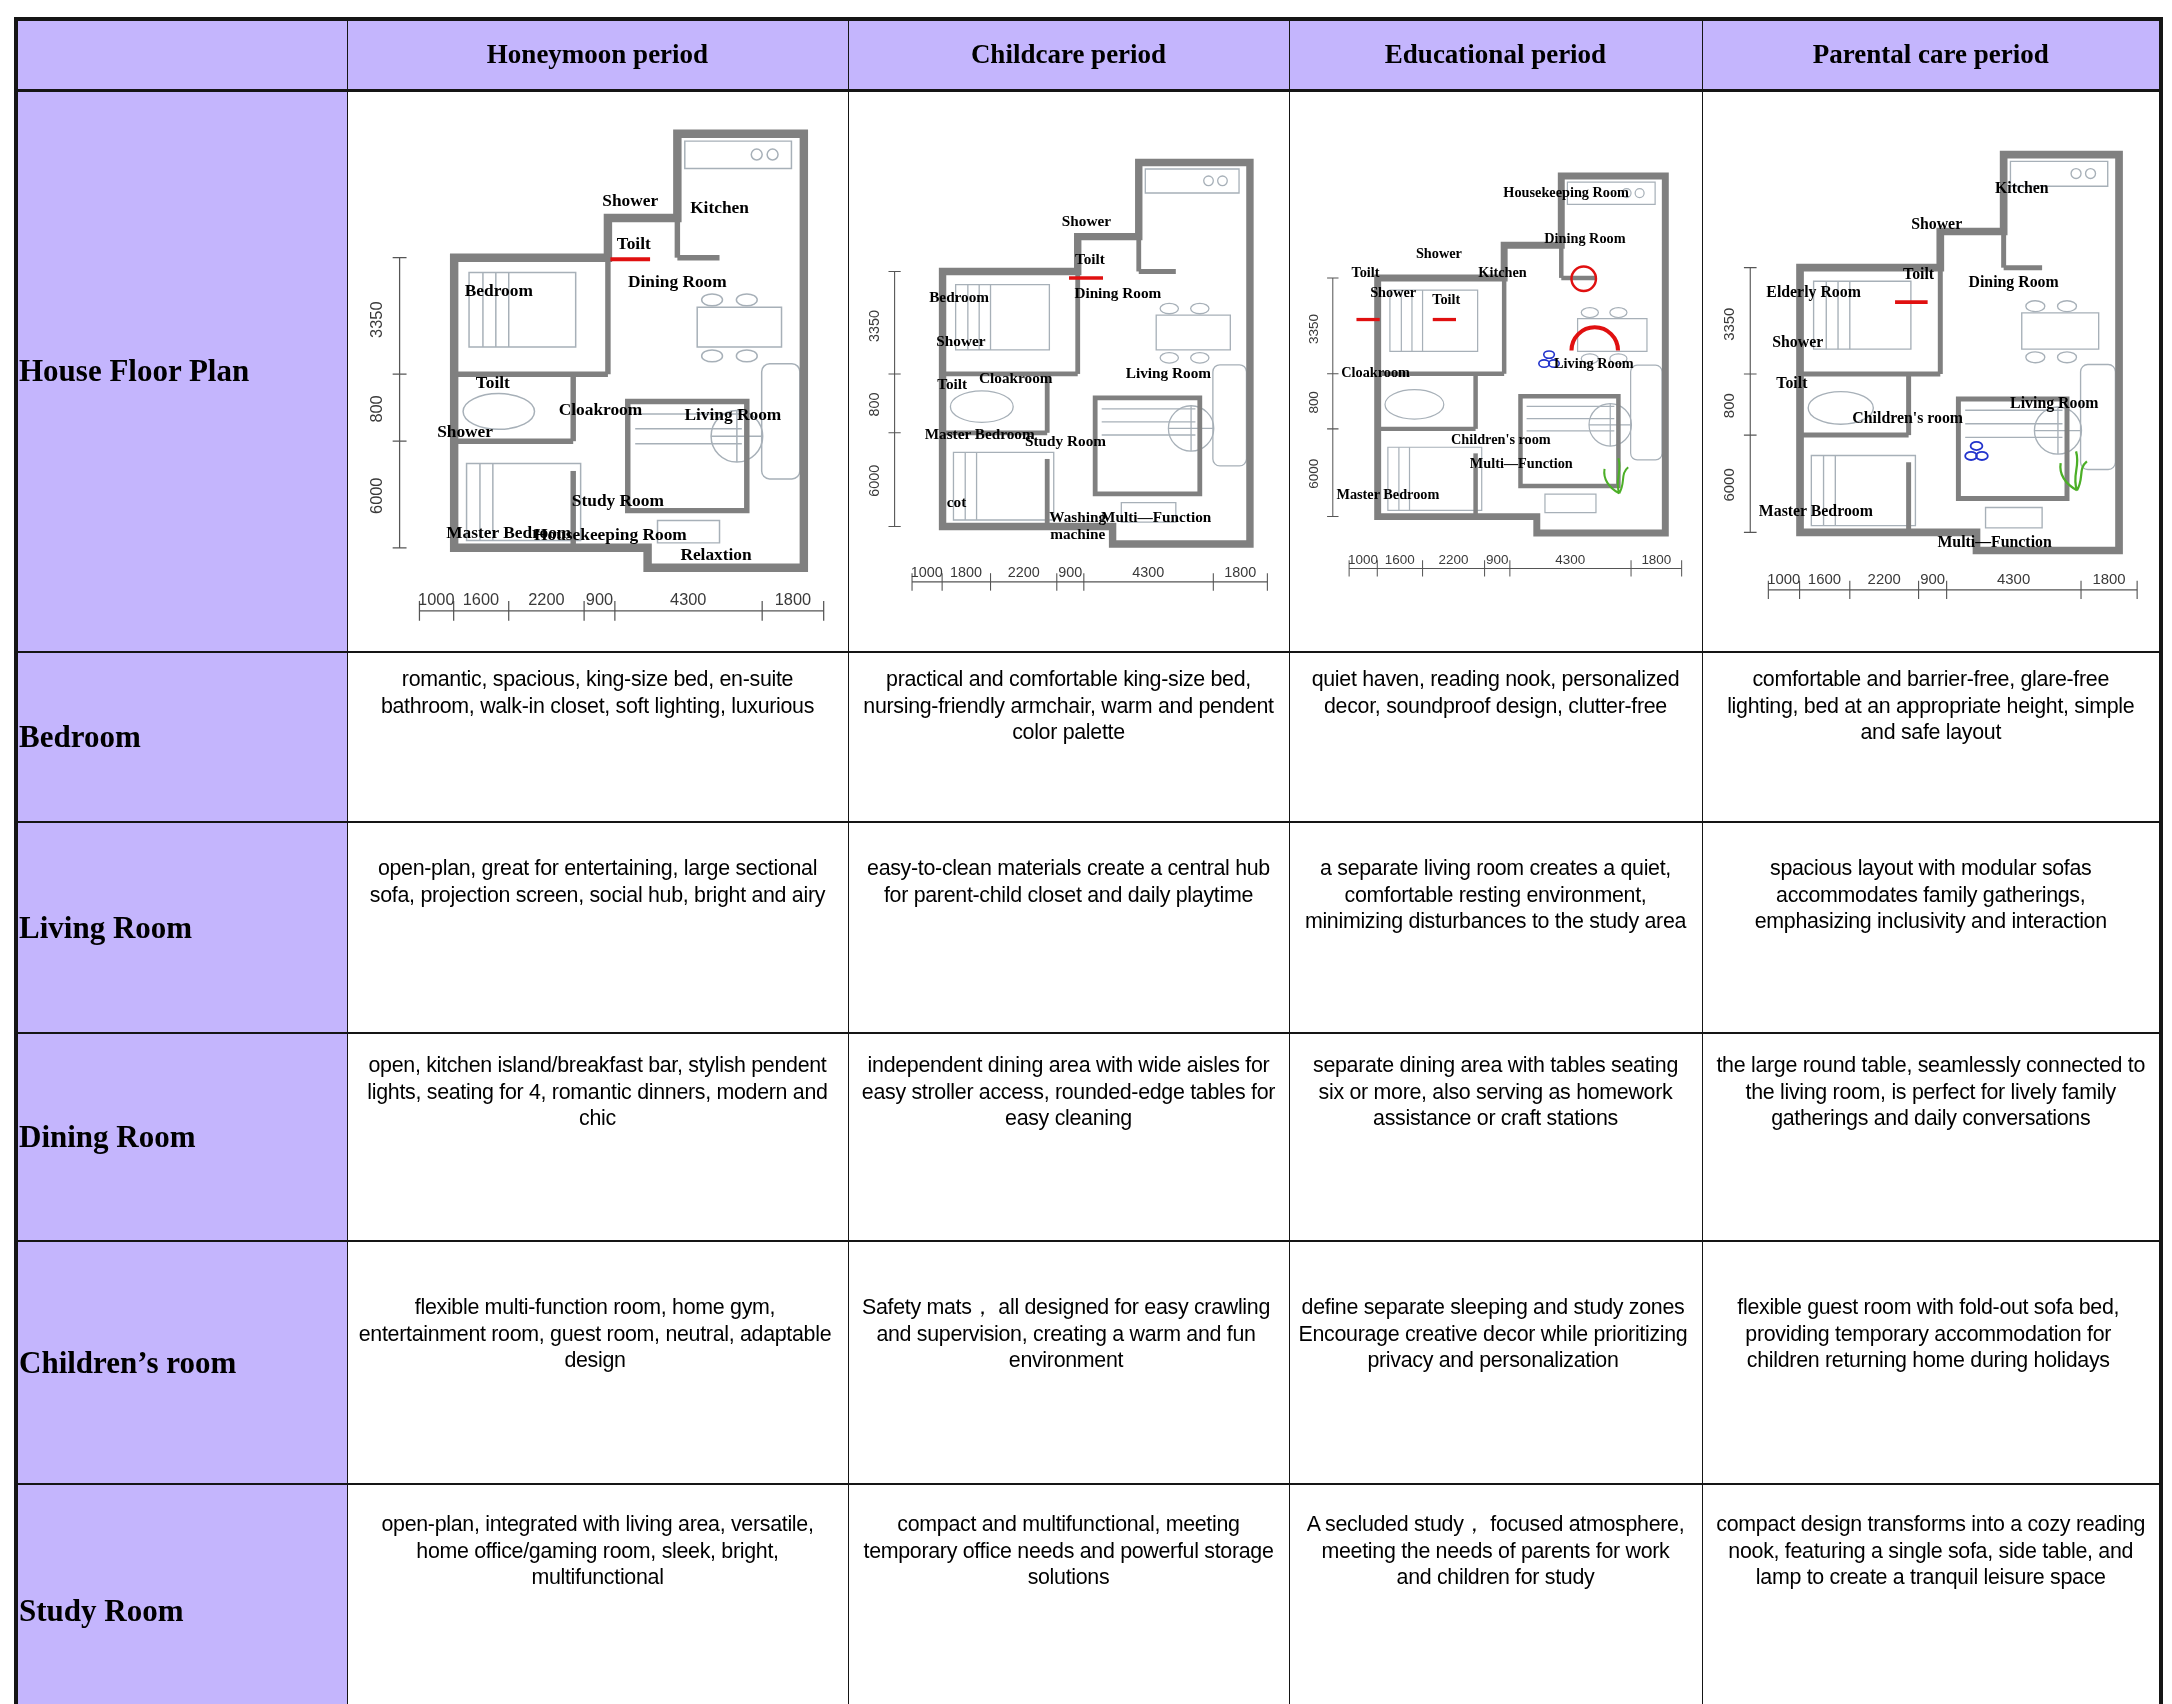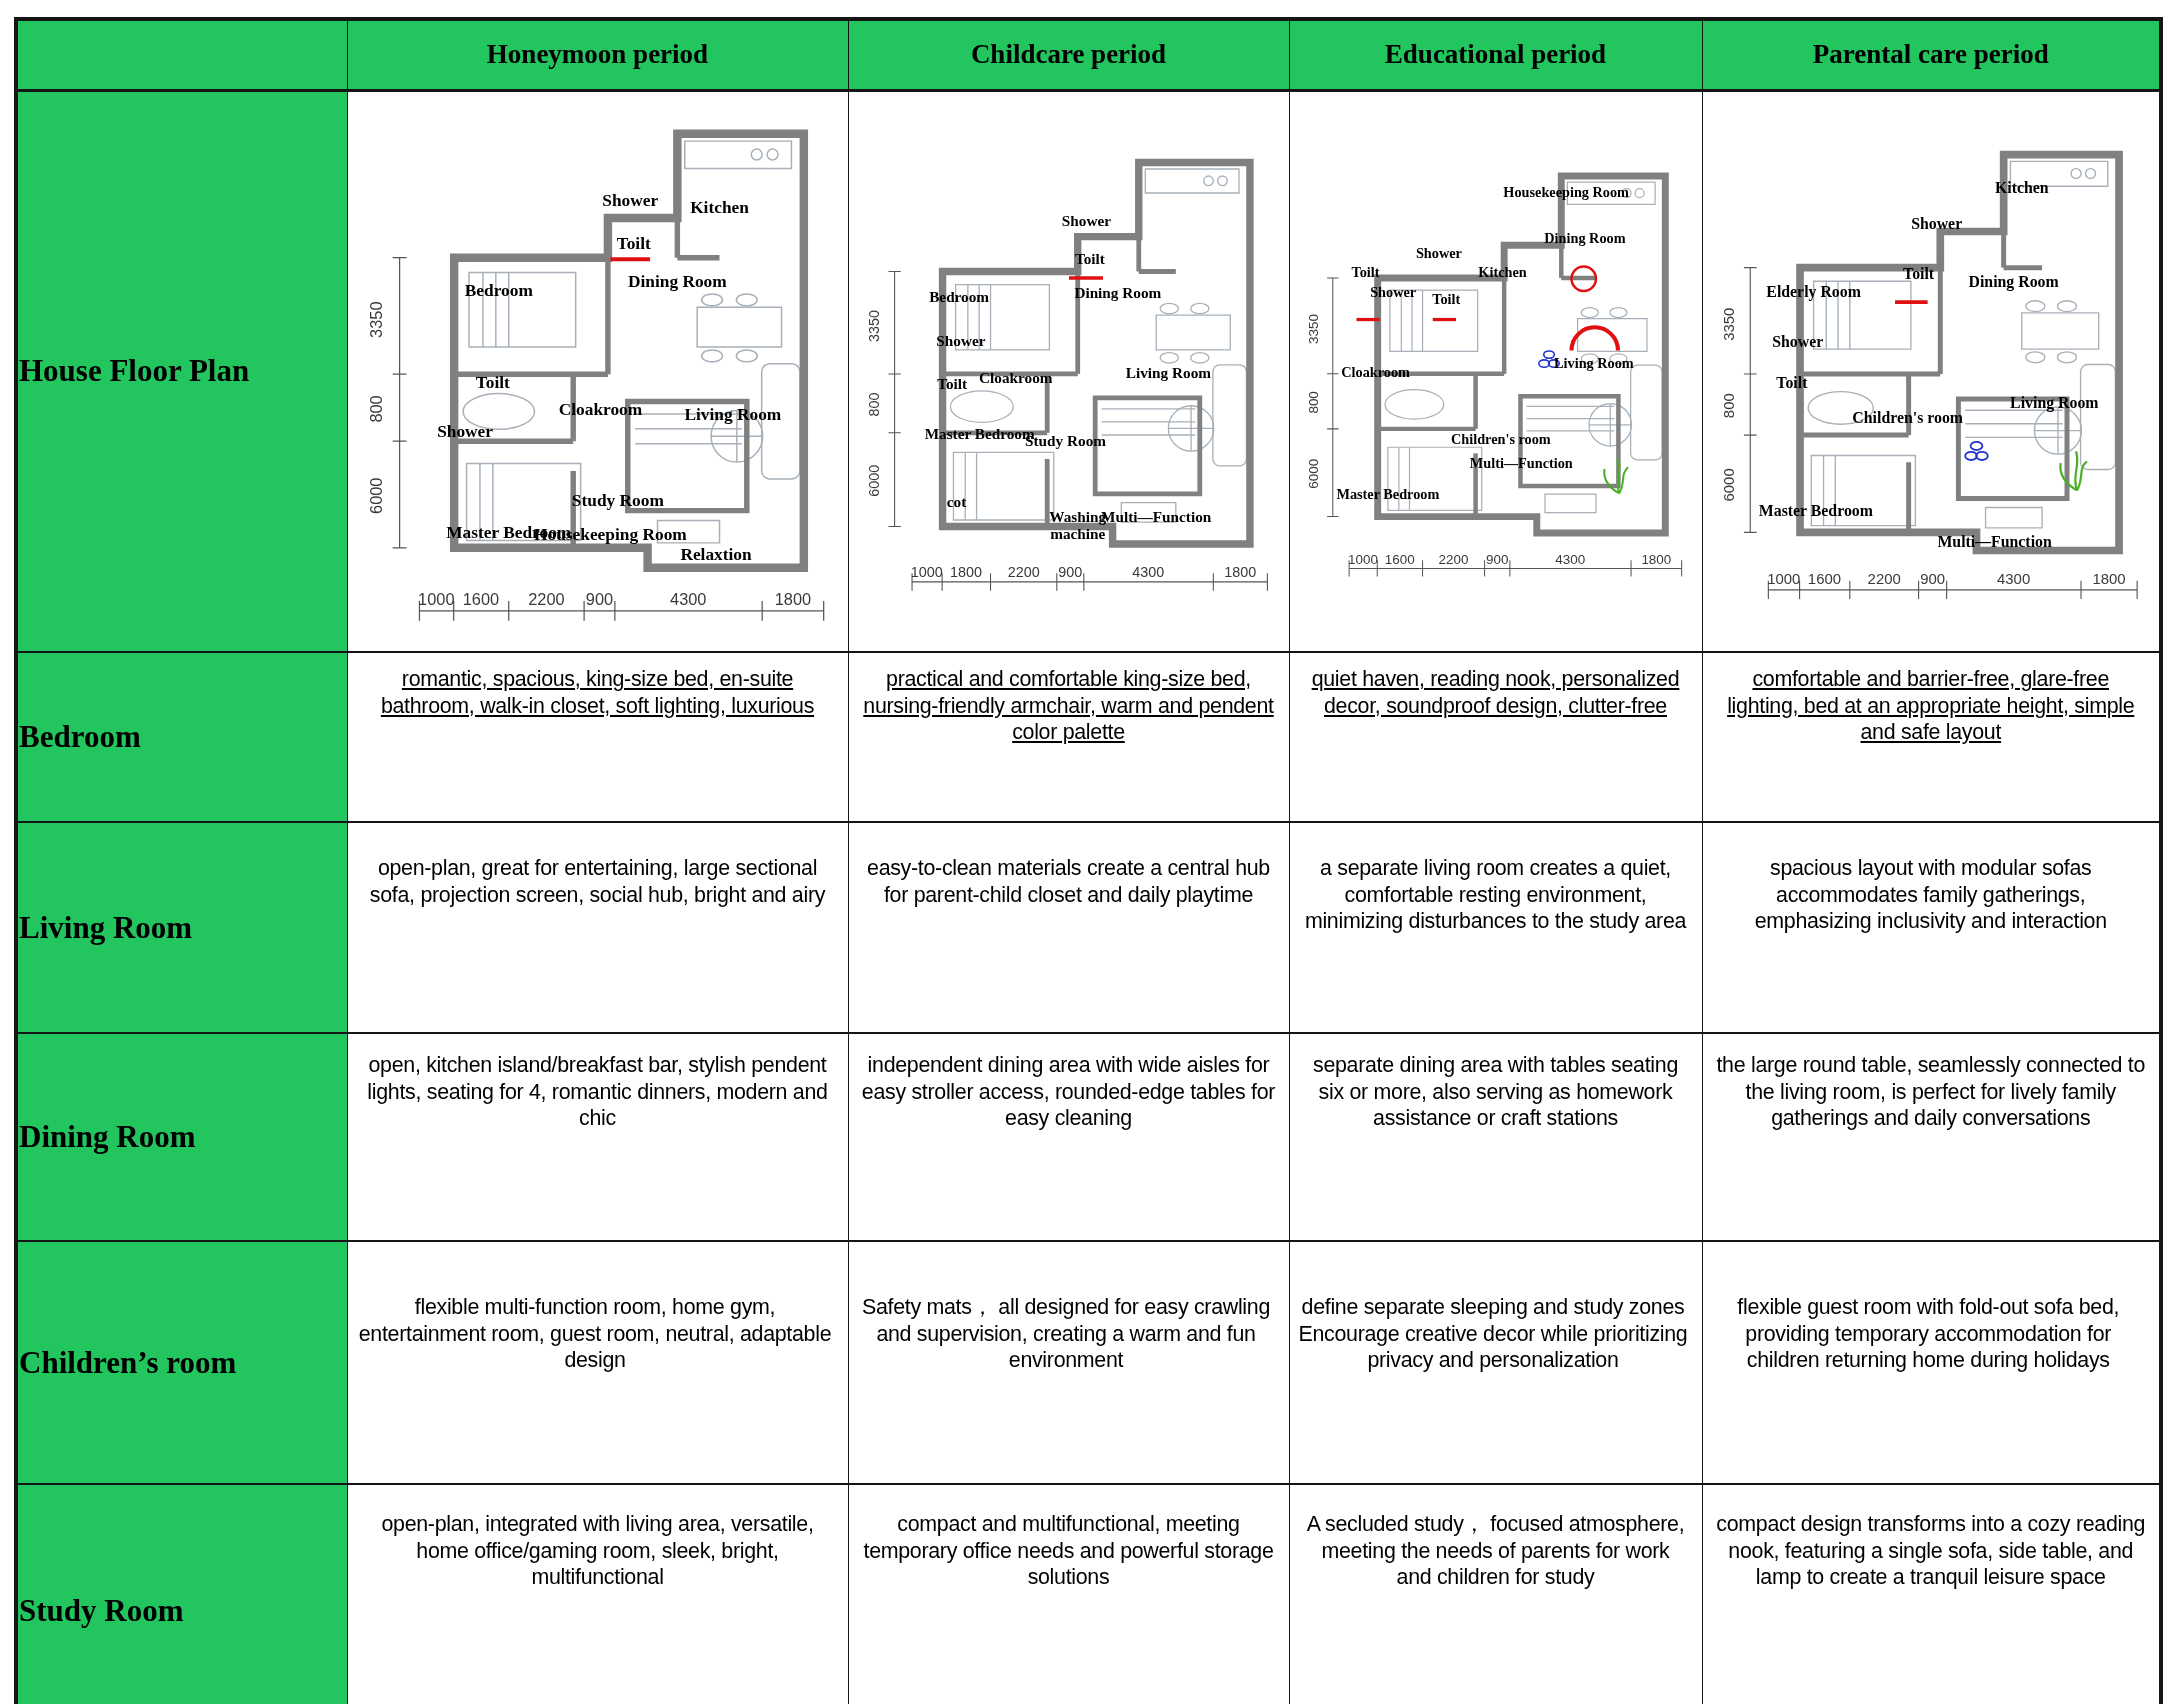--- a/index.html
+++ b/index.html
@@ -3,28 +3,28 @@
 <meta charset="utf-8">
 <style>
   html,body{margin:0;padding:0;background:#ffffff;}
   .page{width:2172px;height:1705px;position:relative;background:#ffffff;font-family:"Liberation Serif",serif;}
   table.cmp{position:absolute;left:14px;top:17px;width:2144px;height:1669px;
     border-collapse:collapse;table-layout:fixed;background:#ffffff;}
   table.cmp td{border:1.5px solid #151515;border-top-width:2.5px;border-bottom-width:2.5px;
     overflow:hidden;box-sizing:border-box;}
   table.cmp{border:4.5px solid #151515;}
   tr.hdr td{border-bottom-width:3.5px;}
-  .grey{background:#22c55e;}
+  .grey{background:#c4b5fd;}
   .colhead{font-weight:bold;font-size:27px;text-align:center;vertical-align:middle;
     font-family:"Liberation Serif",serif;color:#000;}
   .rowhead{font-weight:bold;font-size:31px;text-align:left;vertical-align:middle;
     font-family:"Liberation Serif",serif;color:#000;}
   .desc{font-family:"Liberation Sans",sans-serif;font-size:21.4px;line-height:1.24;
     color:#000;text-align:center;vertical-align:top;padding:14px 13px 5px 13px;letter-spacing:-0.3px;}
-  tr.r-bed .desc{padding-top:13px;text-decoration:underline;}
+  tr.r-bed .desc{padding-top:13px;}
   tr.r-liv .desc{padding-top:32px;}
   tr.r-din .desc{padding-top:18px;}
   tr.r-chi .desc{padding-top:52px;padding-left:8px;}
   tr.r-stu .desc{padding-top:26px;}
   .plancell{vertical-align:middle;padding:2px;}
   .plancell svg{display:block;width:100%;height:100%;}
   .planlabel{font-family:"Liberation Serif",serif;font-weight:bold;}
 </style>
 </head>
 <body>

